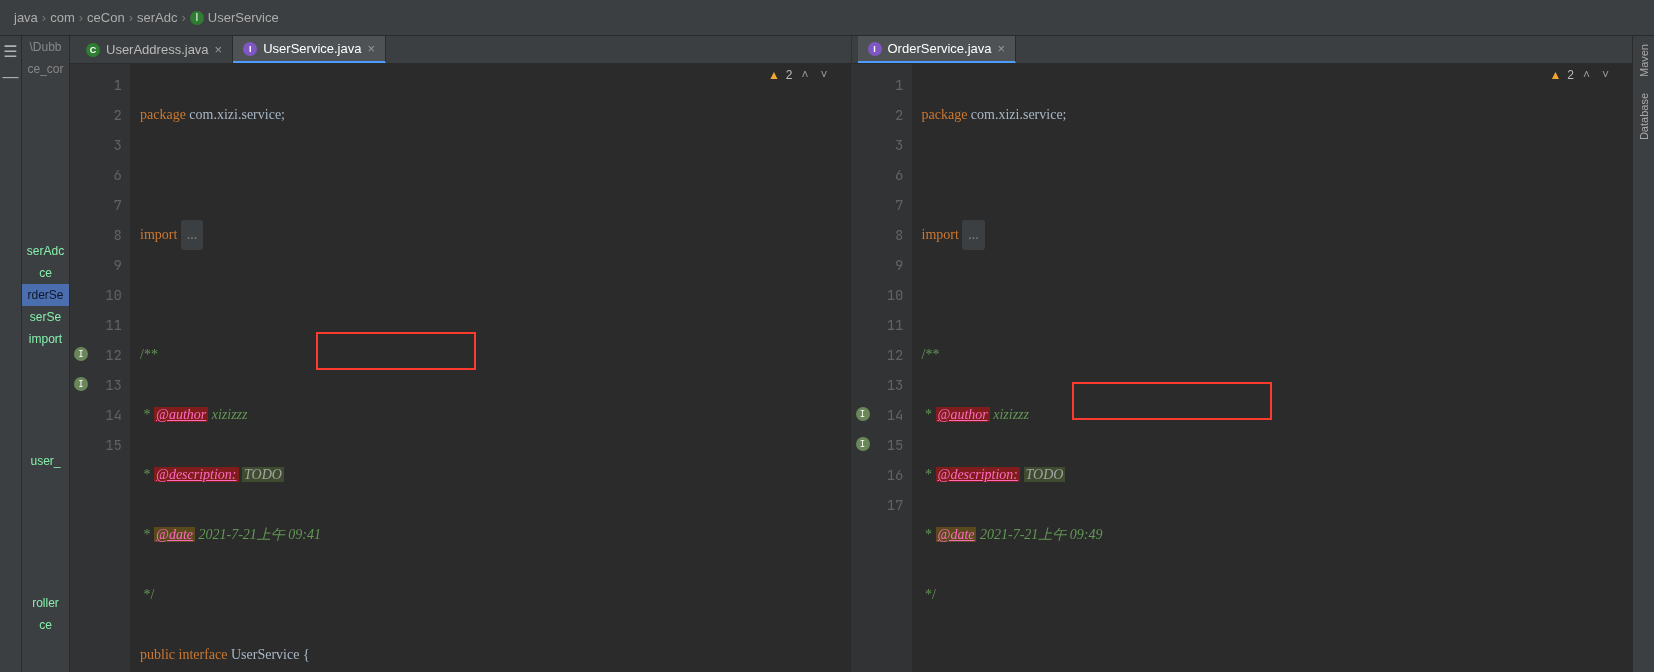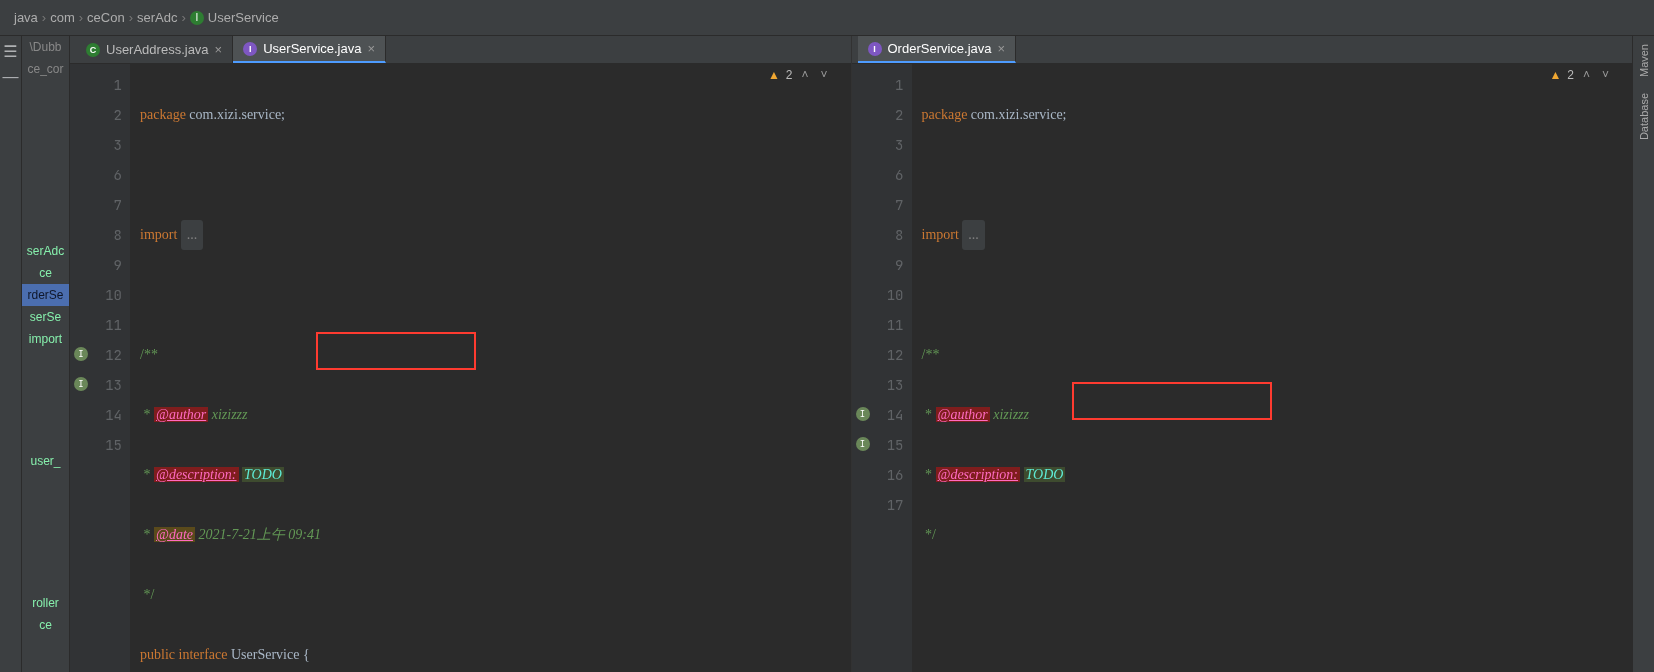--- a/index.html
+++ b/index.html
@@ -43,21 +43,21 @@
   .warn-strip .tri { color:#f0a732; }
   .warn-strip .chev { color:#999; cursor:pointer; padding:0 3px; }
 
   
   .kw { color:#cc7832; }
   .pkg { color:#a9b7c6; }
   .doc { color:#629755; }
   .doctag { color:#ff6ac1; font-style:italic; text-decoration:underline; background:#7f1d1d; padding:0 2px; }
   .doctag-date { color:#ff6ac1; font-style:italic; text-decoration:underline; background:#5a4a1b; padding:0 2px; }
   .doctext { color:#629755; font-style:italic; }
-  .todo { color:#5eead4; font-style:italic; background:#3e4b2f; padding:0 2px; }
+  .todo { color:#a3a3a3; font-style:italic; background:#3e4b2f; padding:0 2px; }
   .name-iface { color:#a9b7c6; }
   .punct { color:#a9b7c6; }
   .fold { display:inline-block; background:#3c3f41; color:#808080; padding:0 6px; border-radius:3px; font-style:normal; }
 
   
   .hl { border:2px solid #ff3b30; position:absolute; pointer-events:none; }
 
   
   .rtabs { width:22px; background:#3c3f41; border-left:1px solid #2b2b2b; display:flex; flex-direction:column; align-items:center; font-size:11px; color:#aaa; }
   .rtab { writing-mode:vertical-rl; transform:rotate(180deg); padding:8px 2px; cursor:pointer; }
@@ -186,20 +186,21 @@
             <div class="gline"><span>17</span></div>
           </div>
           <div class="code">
 <div class="codeline"><span class="kw">package</span> <span class="pkg">com.xizi.service</span><span class="punct">;</span></div>
 <div class="codeline"></div>
 <div class="codeline"><span class="kw">import</span> <span class="fold">...</span></div>
 <div class="codeline"></div>
 <div class="codeline"><span class="doc">/**</span></div>
 <div class="codeline"><span class="doc"> * </span><span class="doctag">@author</span> <span class="doctext">xizizzz</span></div>
 <div class="codeline"><span class="doc"> * </span><span class="doctag">@description:</span> <span class="todo">TODO</span></div>
+<div class="codeline"><span class="doc"> * </span><span class="doctag-date">@date</span> <span class="doctext">2021-7-21上午 09:49</span></div>
 <div class="codeline"><span class="doc"> </span><span class="doc">*/</span></div>
 <div class="codeline"></div>
 
 
 
 
 
             <div class="hl" style="left:160px; top:318px; width:200px; height:38px;"></div>
           </div>
           <div class="warn-strip">

